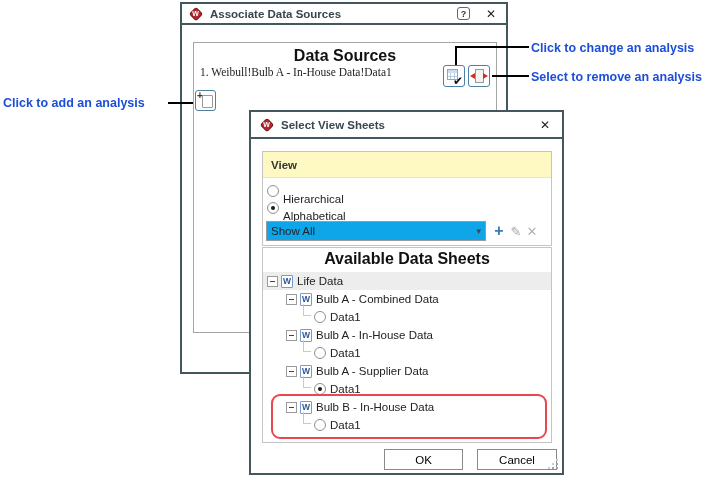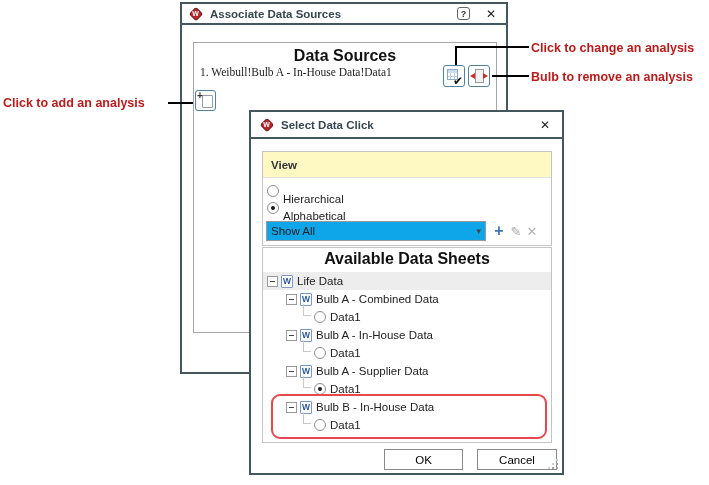--- a/index.html
+++ b/index.html
@@ -83,21 +83,21 @@
 
   .dlg-btn{position:absolute;top:337px;height:21px;border:1px solid #8a8a8a;background:#fff;
     font-size:11.5px;display:flex;align-items:center;justify-content:center;font-family:inherit;}
   #btn-ok{left:133px;width:79px;}
   #btn-cancel{left:226px;width:80px;}
   .grip{position:absolute;right:3px;bottom:3px;width:11px;height:11px;}
   .grip::after{content:"";position:absolute;right:1px;bottom:1px;width:2px;height:2px;background:#9aa5ab;
     box-shadow:-4px 0 0 #9aa5ab,0 -4px 0 #9aa5ab,-8px 0 0 #c9d1d5,-4px -4px 0 #c9d1d5,0 -8px 0 #c9d1d5;}
 
   
-  .callout-text{position:absolute;font-weight:bold;font-size:12.5px;color:#b91c1c;z-index:60;white-space:nowrap;}
+  .callout-text{position:absolute;font-weight:bold;font-size:12.5px;color:#1d4ed8;z-index:60;white-space:nowrap;}
   .callout-line{position:absolute;background:#000;z-index:60;}
 </style>
 </head>
 <body>
 
 <div id="stage">
 
   <div class="dialog" id="assoc">
     <div class="titlebar">
       <span class="diamond">
@@ -129,21 +129,21 @@
       </div>
     </div>
   </div>
 
   <div class="dialog" id="select">
     <div class="titlebar">
       <span class="diamond">
         <span class="dsq"></span>
           <span class="dw">W</span>
       </span>
-      <span class="title">Select Data Click</span>
+      <span class="title">Select View Sheets</span>
       <span class="tb-spacer"></span>
       <span class="closex">✕</span>
     </div>
 
     <div class="panel" id="panelA">
       <div class="group-header">View</div>
       <div class="radio-row" style="margin-top:4px;">
         <span class="radio"></span>
         <span class="radio-label">Hierarchical</span>
       </div>
@@ -215,19 +215,19 @@
 
     <button class="dlg-btn" id="btn-ok">OK</button>
     <button class="dlg-btn" id="btn-cancel">Cancel</button>
     <div class="grip"></div>
   </div>
 
   <div class="callout-text" style="left:531px;top:41px;">Click to change an analysis</div>
   <div class="callout-line" style="left:455px;top:46px;width:74px;height:2px;"></div>
   <div class="callout-line" style="left:455px;top:46px;width:2px;height:19px;"></div>
 
-  <div class="callout-text" style="left:531px;top:70px;">Bulb to remove an analysis</div>
+  <div class="callout-text" style="left:531px;top:70px;">Select to remove an analysis</div>
   <div class="callout-line" style="left:492px;top:75px;width:37px;height:2px;"></div>
 
   <div class="callout-text" style="left:3px;top:96px;">Click to add an analysis</div>
   <div class="callout-line" style="left:168px;top:102px;width:25px;height:2px;"></div>
 
 </div>
 
 </body></html>

